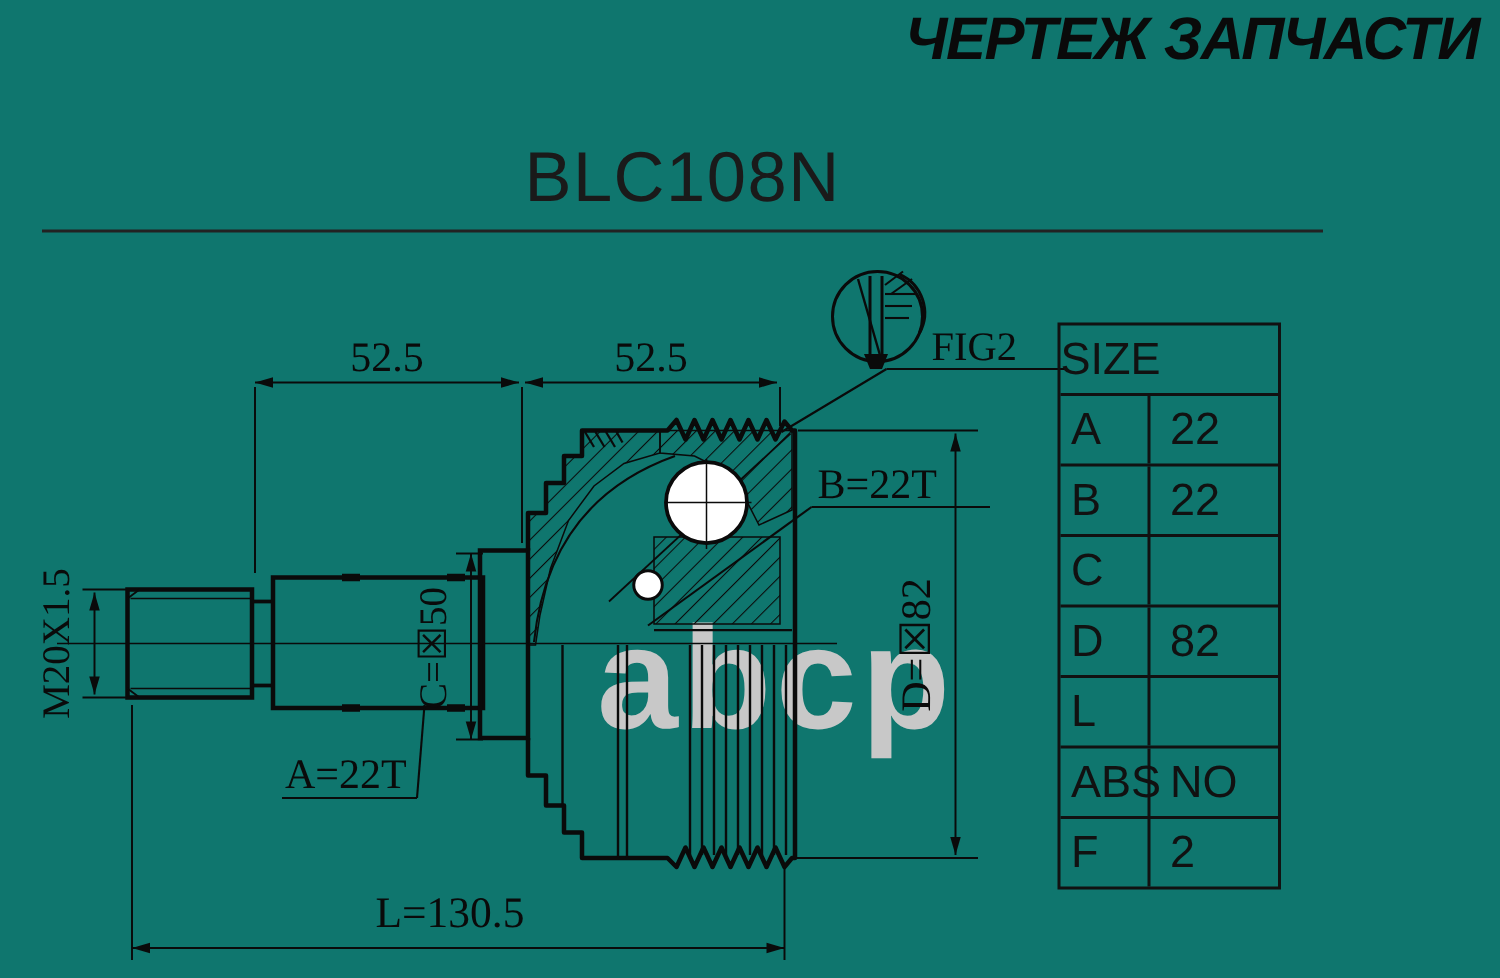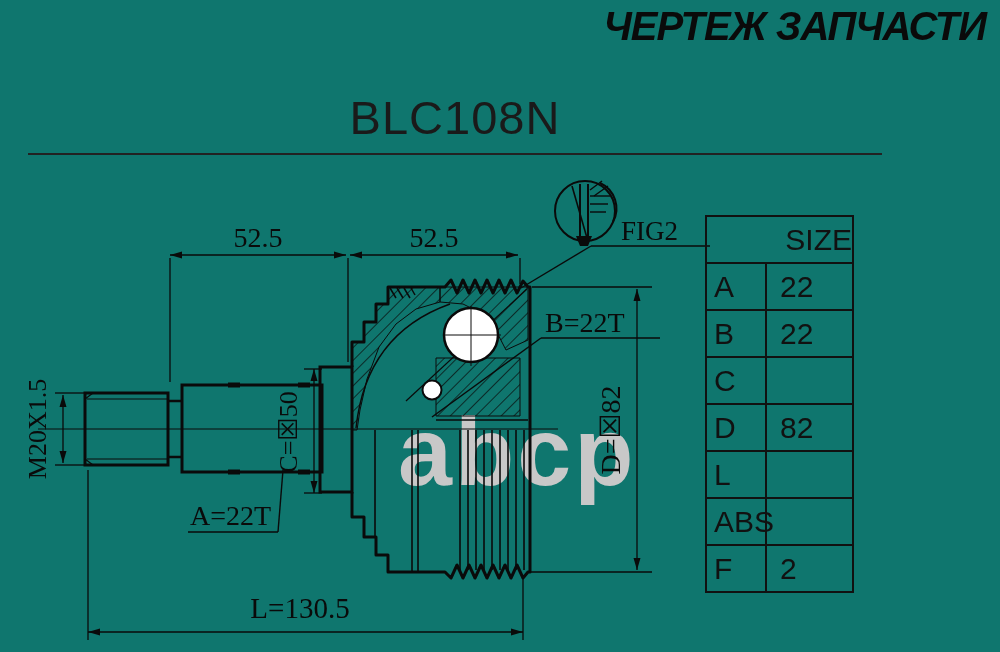--- a/index.html
+++ b/index.html
@@ -14,21 +14,21 @@
   .title-rule{position:absolute;top:153px;left:28px;width:854px;height:2px;background:#222;}
   
   .watermark{position:absolute;top:403px;left:398px;font-size:97px;font-weight:bold;
              color:#c8c8c8;letter-spacing:3px;z-index:1;line-height:1;}
   
   svg.draw{position:absolute;left:0;top:0;z-index:2;}
   .dim{font-family:"Liberation Serif",serif;fill:#0a0a0a;}
   
   .size-table{position:absolute;left:705px;top:215px;width:145px;z-index:3;
               border:2px solid #111;font-size:30px;color:#111;background:transparent;}
-  .st-header{height:45px;line-height:45px;text-align:right;border-bottom:2px solid #111;}
+  .st-header{height:45px;line-height:45px;text-align:left;border-bottom:2px solid #111;}
   .st-row{display:flex;height:45px;line-height:45px;border-bottom:2px solid #111;}
   .st-row:last-child{border-bottom:none;}
   .st-label{width:60px;border-right:2px solid #111;padding-left:7px;box-sizing:border-box;}
   .st-value{flex:1;padding-left:13px;}
 </style>
 </head>
 <body>
 
 <div id="page">
 
@@ -212,20 +212,21 @@
     </div>
     <div class="st-row">
       <div class="st-label">D</div>
       <div class="st-value">82</div>
     </div>
     <div class="st-row">
       <div class="st-label">L</div>
     </div>
     <div class="st-row">
       <div class="st-label">ABS</div>
+      <div class="st-value">NO</div>
     </div>
     <div class="st-row">
       <div class="st-label">F</div>
       <div class="st-value">2</div>
     </div>
   </div>
 
 </div>
 
 </body></html>

